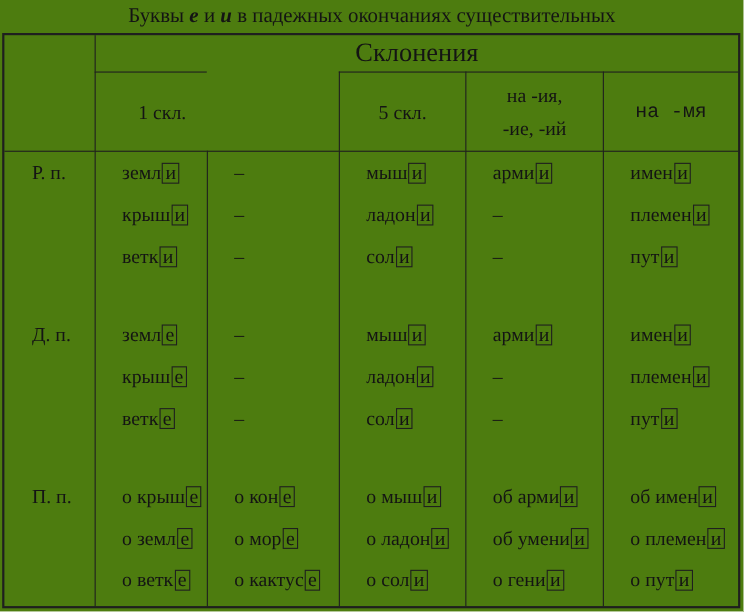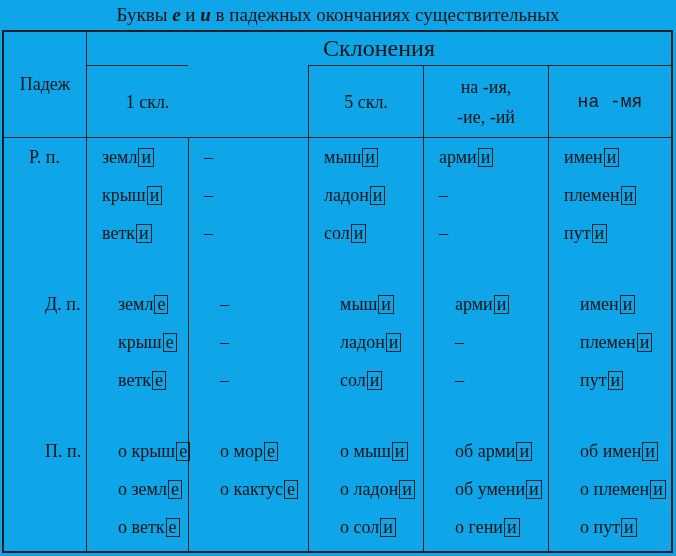--- a/index.html
+++ b/index.html
@@ -1,18 +1,18 @@
 <!DOCTYPE html>
 <html><head>
 <meta charset="utf-8">
 <style>
   html,body { margin:0; padding:0; background:#fff; }
   .page {
     position:relative; width:676px; height:556px; overflow:hidden;
-    background:#0ea5e9; color:#141414;
+    background:#4d7c0f; color:#141414;
     font-family:"Liberation Serif","DejaVu Serif",serif;
   }
   .title {
     position:absolute; top:3px; left:0; width:100%;
     text-align:center; font-size:19px; line-height:24px; white-space:nowrap;
   }
   .title .bi { font-weight:bold; font-style:italic; }
   .tbl {
     position:absolute; top:30px; left:2px; width:671px; height:523px;
     box-sizing:border-box; border:2px solid #1f1f1f;
@@ -21,26 +21,26 @@
     grid-template-rows:33px 72px 1fr;
   }
   .cell { box-sizing:border-box; }
   .bL { border-left:1.5px solid #1f1f1f; }
   .bT { border-top:1.5px solid #1f1f1f; }
   .hdr-case { grid-area:1/1/3/2; display:flex; align-items:center; justify-content:center; font-size:18px; }
   .hdr-decl { grid-area:1/2/2/7; display:flex; align-items:center; justify-content:center; font-size:24px; }
   .hdr-col  { grid-row:2; display:flex; flex-direction:column; align-items:center; justify-content:center; font-size:18px; line-height:30px; text-align:center; }
   .hc1 { grid-column:2;padding-left:20px; } .hc2 { grid-column:3; } .hc3 { grid-column:4; }
   .hc4 { grid-column:5; } .hc5 { grid-column:6;font-family:Liberation Mono, monospace; }
-  .bcell { grid-row:3; font-size:18px; padding-left:15px; }
+  .bcell { grid-row:3; font-size:18px; padding-left:24px; }
   .bc0 { grid-column:1; padding-left:25px; }
   .bc1 { grid-column:2; } .bc2 { grid-column:3; } .bc3 { grid-column:4; }
   .bc4 { grid-column:5; } .bc5 { grid-column:6; }
   .group { height:114px; }
-  .group + .group { margin-top:33px;margin-left:16px; }
+  .group + .group { margin-top:33px; }
   .line { height:38px; line-height:38px; white-space:nowrap; }
   .box {
     display:inline-block; border:1px solid #1f1f1f;
     line-height:15px; padding:1px 2px; margin-left:1px;
   }
 </style>
 </head>
 <body>
 
 <div class="page">
@@ -48,21 +48,20 @@
   <div class="title">
     <span>Буквы</span>
     <span class="bi">е</span>
     <span>и</span>
     <span class="bi">и</span>
     <span>в падежных окончаниях существительных</span>
   </div>
 
   <div class="tbl">
 
-    <div class="cell hdr-case">Падеж</div>
     <div class="cell hdr-decl bL">Склонения</div>
 
     <div class="cell hdr-col hc1 bL bT">1 скл.</div>
     <div class="cell hdr-col hc3 bL bT">5 скл.</div>
     <div class="cell hdr-col hc4 bL bT">
       <div>на -ия,</div>
       <div>-ие, -ий</div>
     </div>
     <div class="cell hdr-col hc5 bL bT">на -мя</div>
 
@@ -107,20 +106,21 @@
         <div class="line"><span>–</span></div>
         <div class="line"><span>–</span></div>
         <div class="line"><span>–</span></div>
       </div>
       <div class="group">
         <div class="line"><span>–</span></div>
         <div class="line"><span>–</span></div>
         <div class="line"><span>–</span></div>
       </div>
       <div class="group">
+        <div class="line"><span>о кон</span><span class="box">е</span></div>
         <div class="line"><span>о мор</span><span class="box">е</span></div>
         <div class="line"><span>о кактус</span><span class="box">е</span></div>
       </div>
     </div>
 
     <div class="cell bcell bc3 bL bT">
       <div class="group">
         <div class="line"><span>мыш</span><span class="box">и</span></div>
         <div class="line"><span>ладон</span><span class="box">и</span></div>
         <div class="line"><span>сол</span><span class="box">и</span></div>

